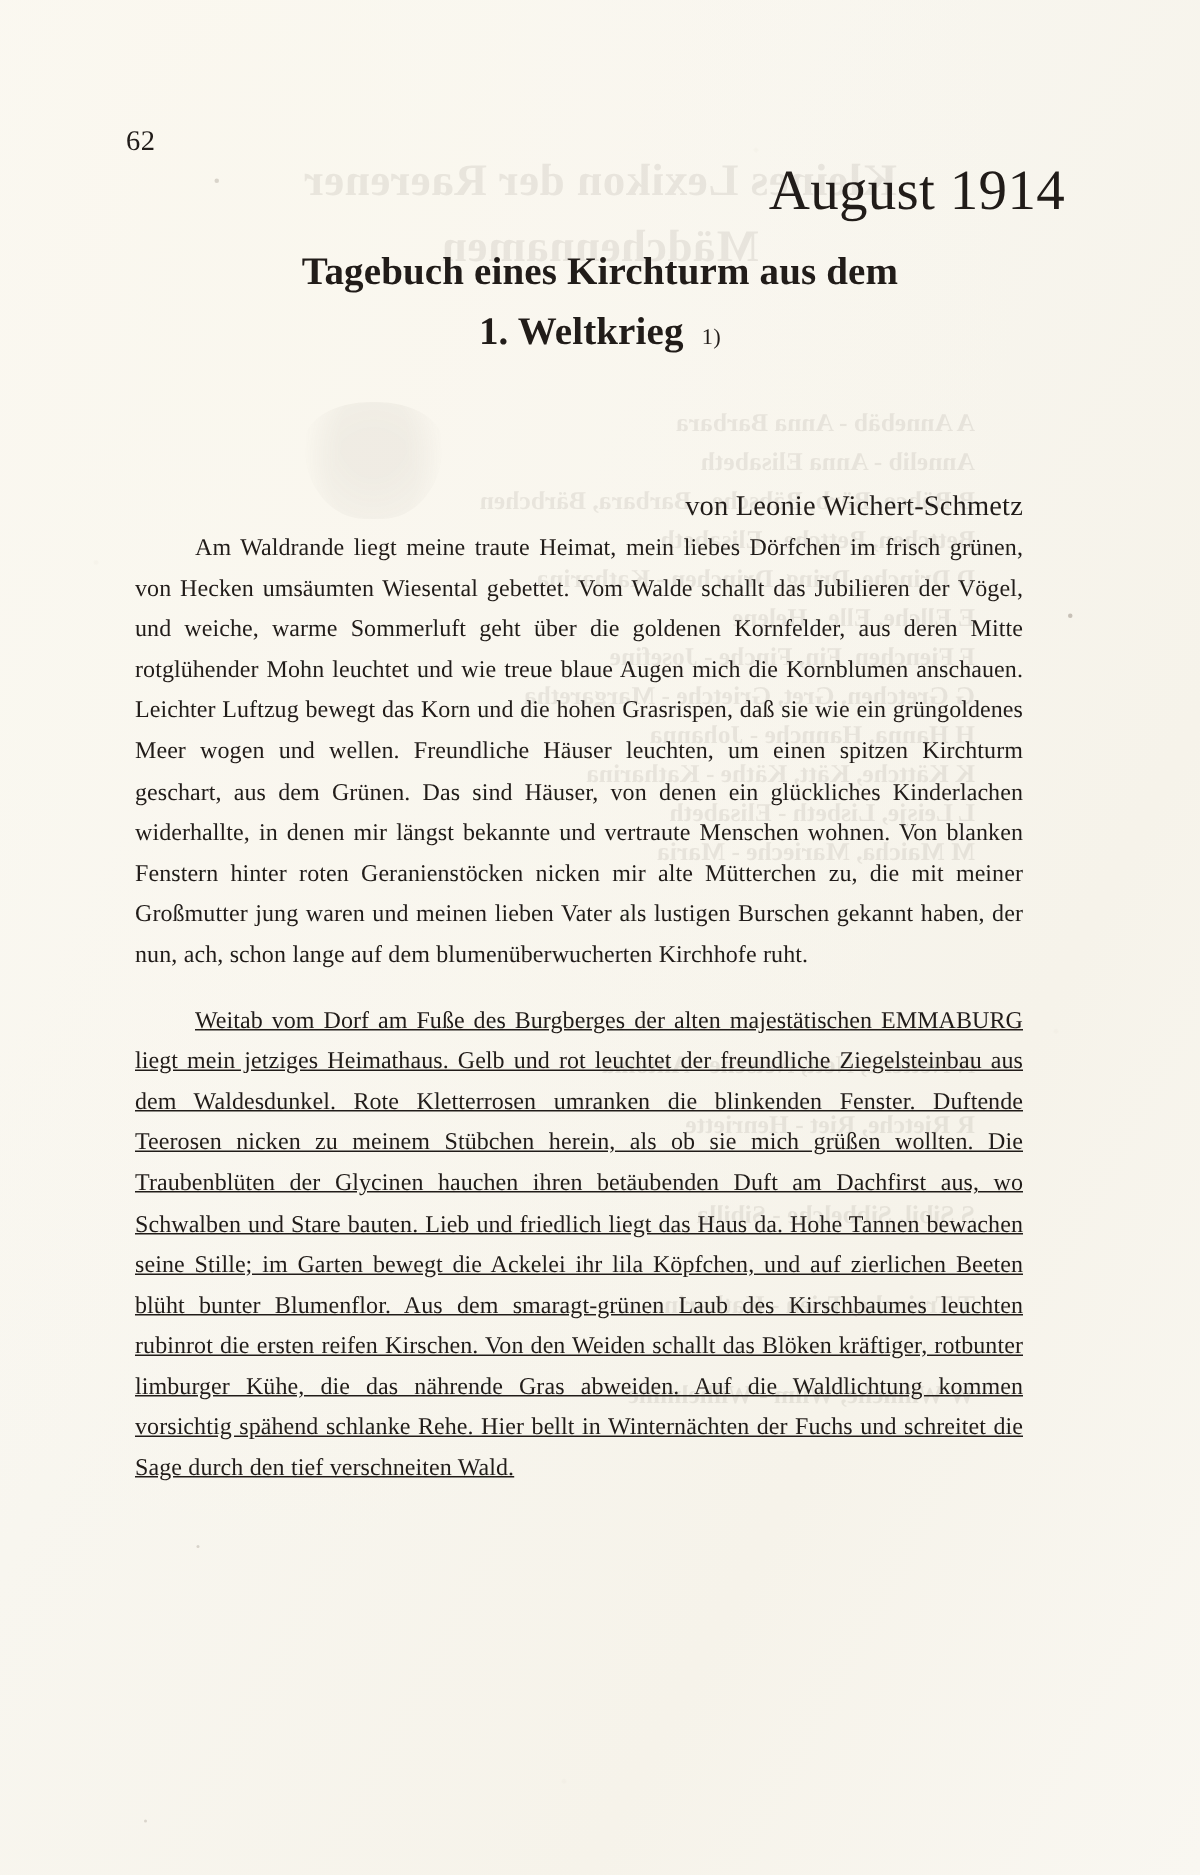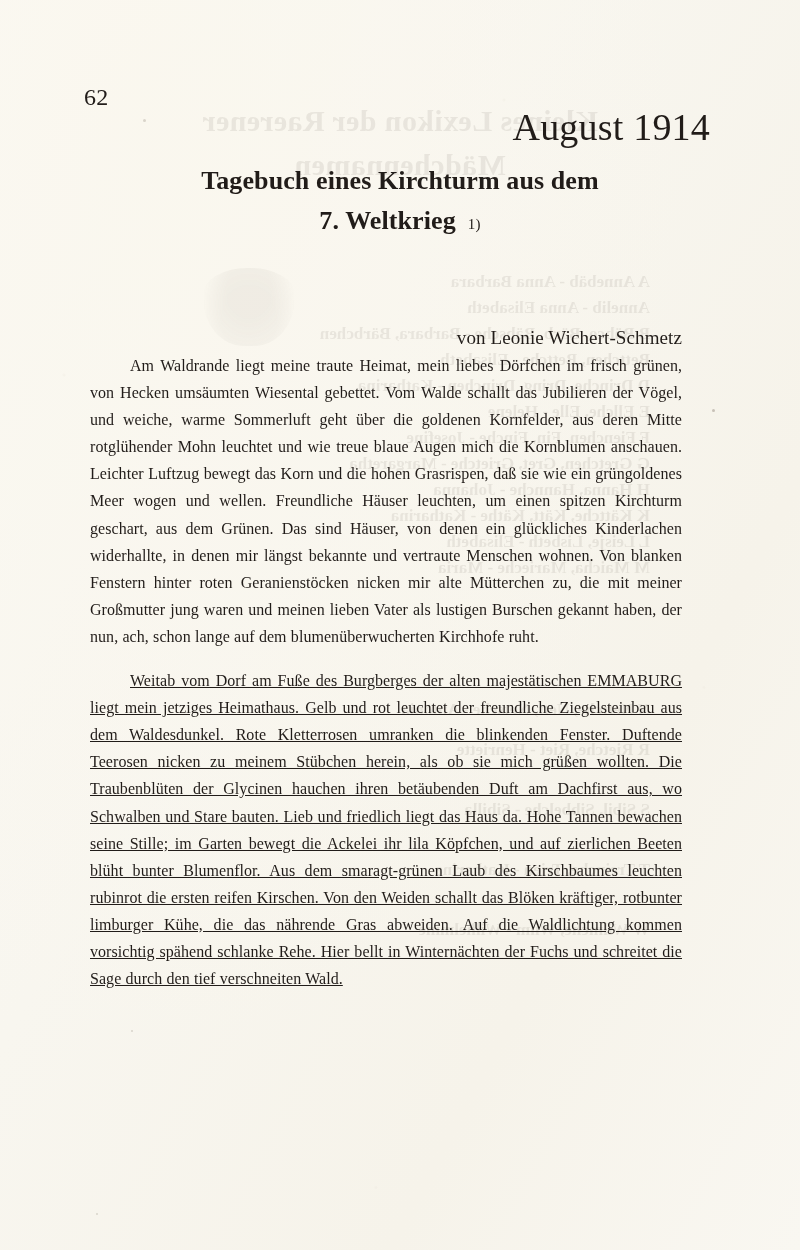--- a/index.html
+++ b/index.html
@@ -76,21 +76,21 @@
       radial-gradient(ellipse at 50% 26%, rgba(107,98,87,.55) 0 34%, rgba(107,98,87,0) 72%),
       radial-gradient(ellipse at 50% 68%, rgba(107,98,87,.42) 0 42%, rgba(107,98,87,0) 78%);
     opacity: .85;
   }
 
   
   .folio {
     position: absolute;
     left: 84px;
     top: 85px;
-    font-size: 24px;
+    font-size: 19px;
     line-height: 1;
     letter-spacing: .3px;
   }
 
   
   .head-block {
     position: absolute;
     left: 90px;
     top: 108px;
     width: 620px;
@@ -191,21 +191,21 @@
 
   <div class="paper-grain"></div>
 
   <div class="folio">62</div>
 
   <div class="head-block">
     <div class="h-date">August 1914</div>
     <div class="h-main">
       <span>Tagebuch eines Kirchturm aus dem</span>
       <span class="h-l2">
-        <span>7. Weltkrieg</span><span class="fn-marker">1)</span>
+        <span>1. Weltkrieg</span><span class="fn-marker">1)</span>
       </span>
     </div>
   </div>
 
   <div class="byline">von Leonie Wichert-Schmetz</div>
 
   <div class="body-col">
     <p class="para">Am Waldrande liegt meine traute Heimat, mein liebes Dörfchen im frisch grünen, von Hecken umsäumten Wiesental gebettet. Vom Walde schallt das Jubilieren der Vögel, und weiche, warme Sommerluft geht über die goldenen Kornfelder, aus deren Mitte rotglühender Mohn leuchtet und wie treue blaue Augen mich die Kornblumen anschauen. Leichter Luftzug bewegt das Korn und die hohen Grasrispen, daß sie wie ein grüngoldenes Meer wogen und wellen. Freundliche Häuser leuchten, um einen spitzen Kirchturm geschart, aus dem Grünen. Das sind Häuser, von denen ein glückliches Kinderlachen widerhallte, in denen mir längst bekannte und vertraute Menschen wohnen. Von blanken Fenstern hinter roten Geranienstöcken nicken mir alte Mütterchen zu, die mit meiner Großmutter jung waren und meinen lieben Vater als lustigen Burschen gekannt haben, der nun, ach, schon lange auf dem blumenüberwucherten Kirchhofe ruht.</p>
     <p class="para">Weitab vom Dorf am Fuße des Burgberges der alten majestätischen EMMABURG liegt mein jetziges Heimathaus. Gelb und rot leuchtet der freundliche Ziegelsteinbau aus dem Waldesdunkel. Rote Kletterrosen umranken die blinkenden Fenster. Duftende Teerosen nicken zu meinem Stübchen herein, als ob sie mich grüßen wollten. Die Traubenblüten der Glycinen hauchen ihren betäubenden Duft am Dachfirst aus, wo Schwalben und Stare bauten. Lieb und friedlich liegt das Haus da. Hohe Tannen bewachen seine Stille; im Garten bewegt die Ackelei ihr lila Köpfchen, und auf zierlichen Beeten blüht bunter Blumenflor. Aus dem smaragt-grünen Laub des Kirschbaumes leuchten rubinrot die ersten reifen Kirschen. Von den Weiden schallt das Blöken kräftiger, rotbunter limburger Kühe, die das nährende Gras abweiden. Auf die Waldlichtung kommen vorsichtig spähend schlanke Rehe. Hier bellt in Winternächten der Fuchs und schreitet die Sage durch den tief verschneiten Wald.</p>
   </div>

